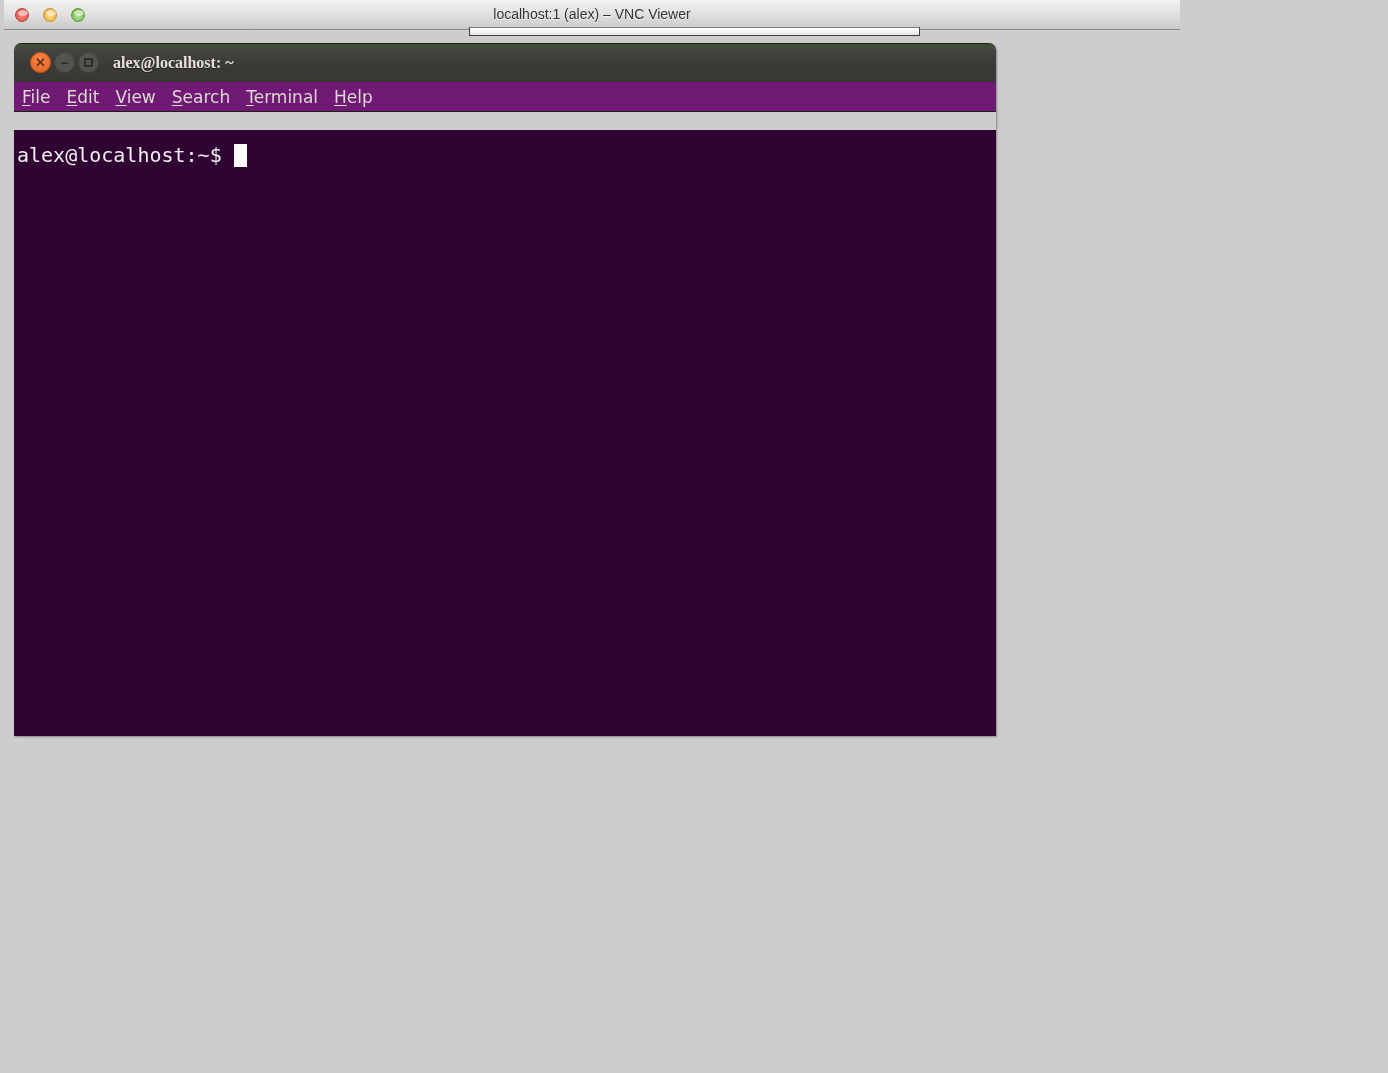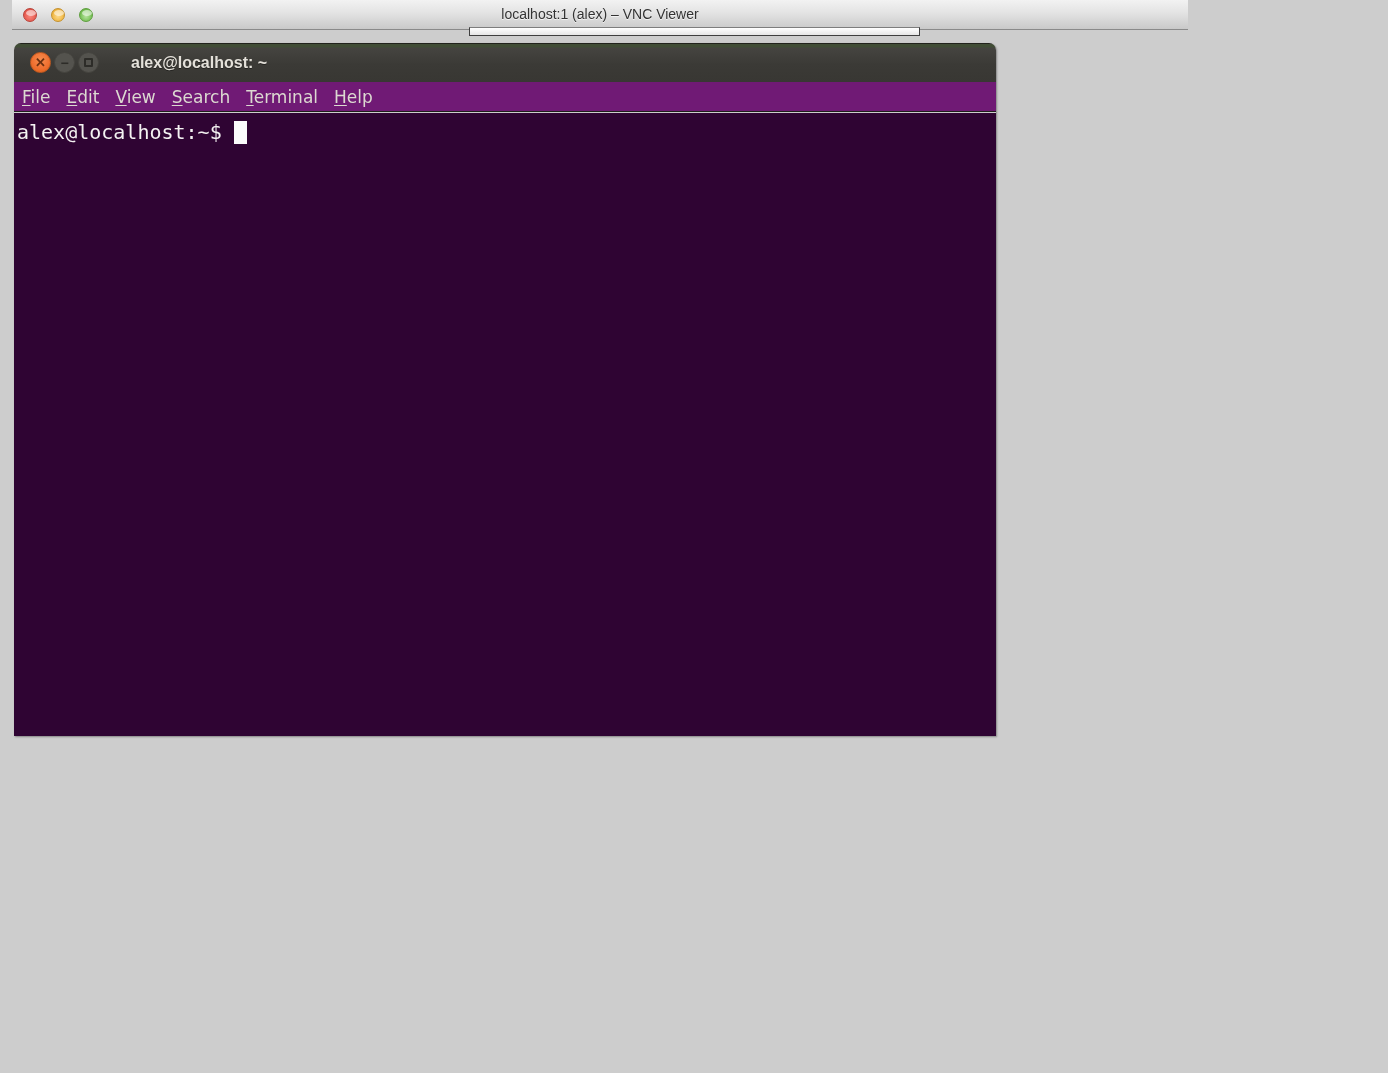--- a/index.html
+++ b/index.html
@@ -3,21 +3,21 @@
 <meta charset="utf-8">
 <style>
   * { margin:0; padding:0; box-sizing:border-box; }
   html,body { width:1388px; height:1073px; background:#cdcdcd; overflow:hidden; }
   body { font-family:"Liberation Sans", sans-serif; }
 
   .stage { position:relative; width:1388px; height:1073px; background:#cdcdcd; }
 
   
   .mac-titlebar {
-    position:absolute; left:12px; top:0; width:1176px; height:30px;
+    position:absolute; left:4px; top:0; width:1176px; height:30px;
     background:linear-gradient(to bottom,#f2f2f2 0%,#e3e3e3 45%,#c9c9c9 100%);
     border-bottom:1px solid #8a8a8a;
     z-index:4;
   }
   .traffic-lights { position:absolute; left:11px; top:8px; display:flex; gap:14px; }
   .tl { width:14px; height:14px; border-radius:50%; position:relative; }
   .tl::after { 
     content:""; position:absolute; left:2px; top:1px; width:10px; height:6px;
     border-radius:50%; background:rgba(255,255,255,0.55);
   }
@@ -70,35 +70,35 @@
     background:radial-gradient(circle at 50% 35%, #f78c4e 0%, #ef7031 55%, #df5f18 100%);
     border:1px solid #c55a1f;
     color:#6b2f10; font-size:13px; font-weight:bold; line-height:1;
   }
   .term-btn-min, .term-btn-max {
     background:#54534e; border:1px solid #45443f; color:#2d2c28;
   }
   .term-btn-min { font-size:14px; font-weight:bold; line-height:1; }
   .term-max-glyph { width:9px; height:9px; border:2px solid #2d2c28; border-radius:1px; }
   .term-title {
-    margin-left:32px; font-size:16px; font-weight:bold; color:#e4e1da;
+    margin-left:14px; font-size:16px; font-weight:bold; color:#e4e1da;
     text-shadow:0 1px 0 rgba(0,0,0,0.4);
-    font-family:Liberation Sans, sans-serif;
+    font-family:Liberation Serif, serif;
   }
   .term-menubar {
     height:30px; background:#701a75; border-bottom:1px solid #1f1e1b;
     display:flex; align-items:center; padding-left:0;
     font-size:17px; color:#dcd9d1;
     font-family:"DejaVu Sans", "Liberation Sans", sans-serif;
   }
   .menu-item { padding:0 8px; cursor:default; }
   .menu-item .accel { text-decoration:underline; text-underline-offset:2px; }
   .term-screen {
-    position:absolute; left:0; top:70px; width:982px; height:623px;
-    background:#2f0433; padding:8px 3px;
+    position:absolute; left:0; top:87px; width:982px; height:623px;
+    background:#2f0433; padding:14px 3px;
   }
   .prompt-line {
     font-family:"DejaVu Sans Mono", monospace;
     font-size:20px; line-height:23px; color:#f4f2f2;
     white-space:pre; display:flex; align-items:center;
   }
   .block-cursor {
     display:inline-block; width:13px; height:23px; background:#fbfbfb; margin-left:0;
   }
 </style>

